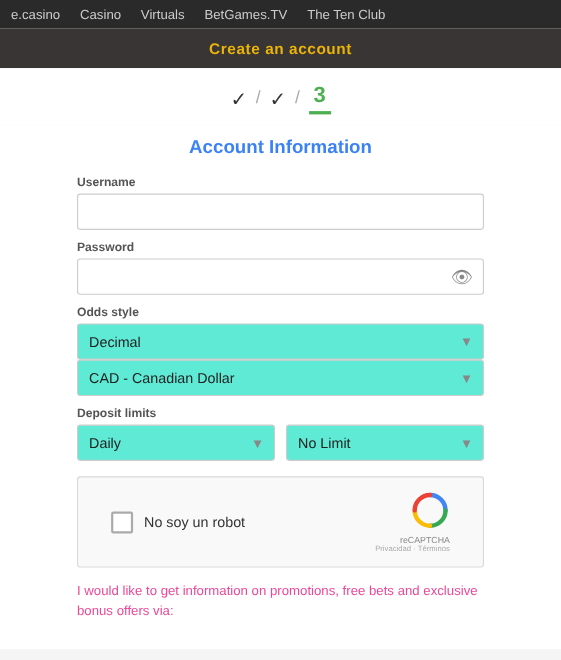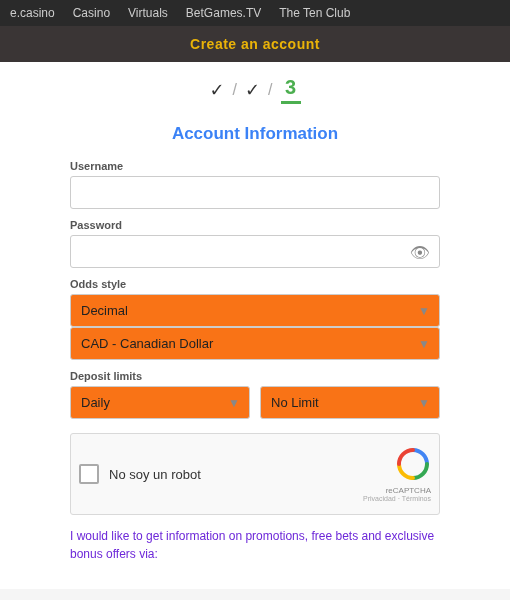--- a/index.html
+++ b/index.html
@@ -115,21 +115,21 @@
 
     .select-wrapper {
       position: relative;
     }
     .select-input {
       width: 100%;
       border: 1px solid #ccc;
       border-radius: 3px;
       padding: 8px 10px;
       font-size: 13px;
-      background: #f97316;
+      background: #5eead4;
       appearance: none;
       -webkit-appearance: none;
       outline: none;
       cursor: pointer;
       color: #222;
     }
     .select-arrow {
       position: absolute;
       right: 10px;
       top: 50%;
@@ -145,21 +145,21 @@
     }
     .deposit-row .select-wrapper {
       flex: 1;
     }
 
     
     .recaptcha-box {
       border: 1px solid #d9d9d9;
       border-radius: 3px;
       background: #f9f9f9;
-      padding: 12px 8px;
+      padding: 12px 30px;
       margin-top: 14px;
       display: flex;
       align-items: center;
       justify-content: space-between;
     }
     .recaptcha-left {
       display: flex;
       align-items: center;
       gap: 10px;
     }
@@ -194,21 +194,21 @@
       color: #aaa;
       display: block;
     }
 
     
     .promo-section {
       margin-top: 12px;
     }
     .promo-text {
       font-size: 12px;
-      color: #6d28d9;
+      color: #ec4899;
       line-height: 1.5;
       margin-bottom: 6px;
     }
   </style>
 </head>
 <body>
 
 <nav class="top-nav">
   <span>e.casino</span>
   <span>Casino</span>

